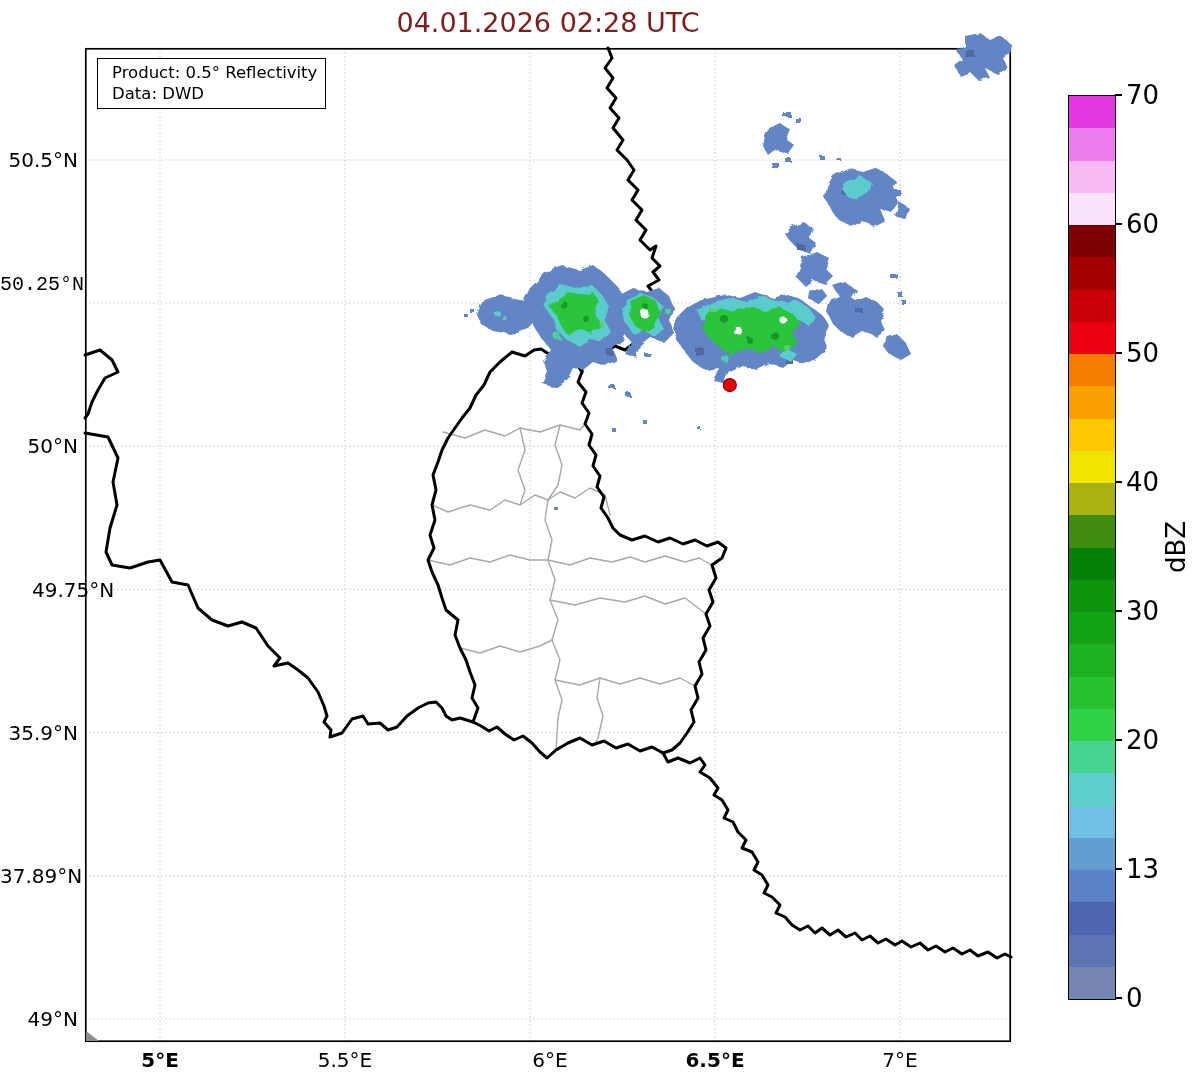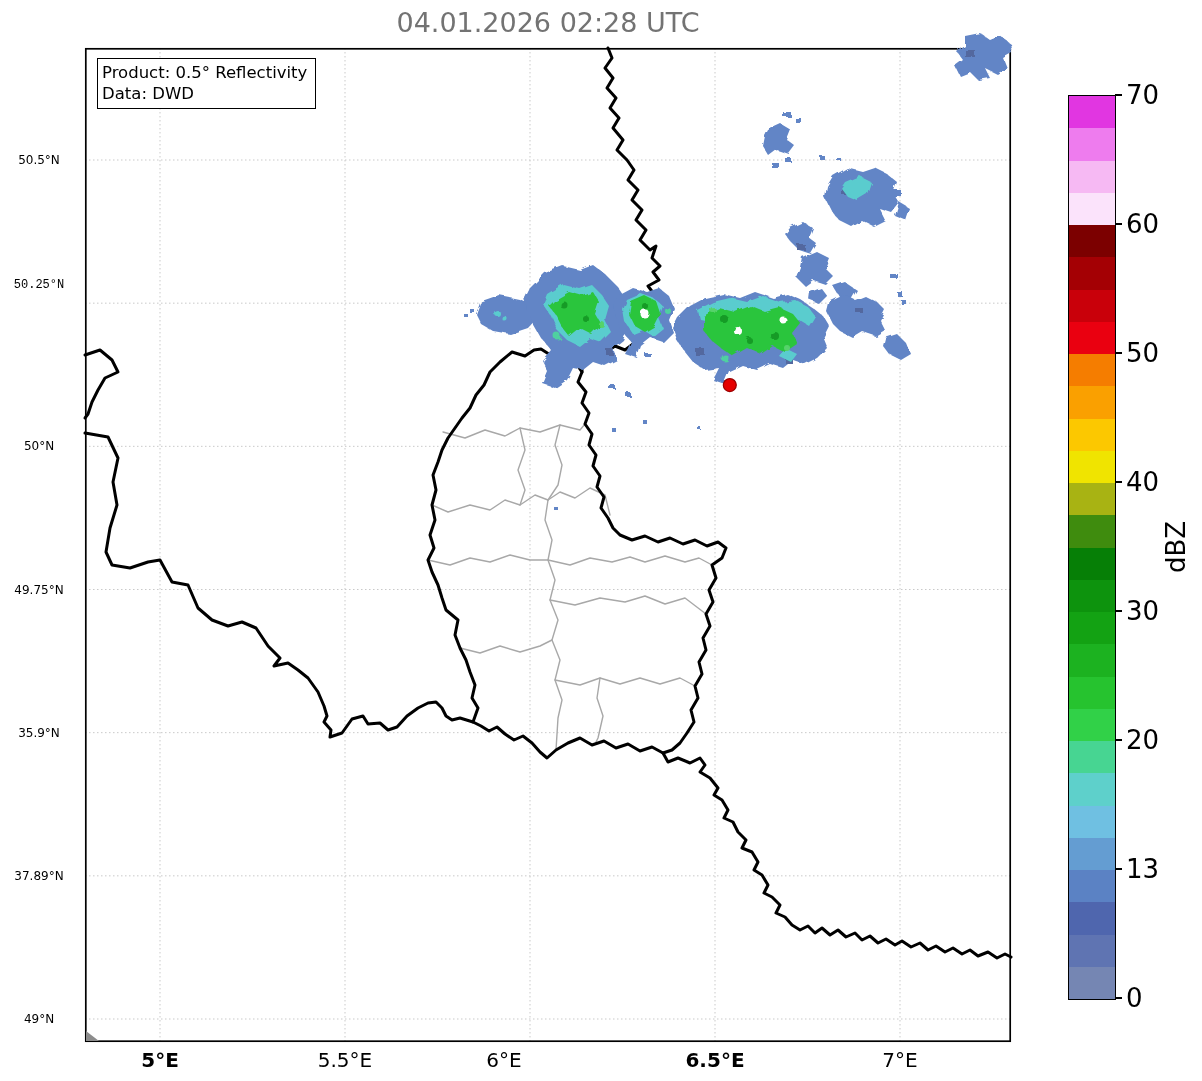--- a/index.html
+++ b/index.html
@@ -1,24 +1,24 @@
 <!DOCTYPE html>
 <html><head>
 <meta charset="utf-8">
 <style>
   html,body{margin:0;padding:0;background:#ffffff;}
   .fig{position:relative;width:1202px;height:1081px;background:#fff;
        font-family:"DejaVu Sans","Liberation Sans",sans-serif;color:#000;overflow:hidden;}
   .title{position:absolute;left:85px;top:6px;width:926px;text-align:center;
-         font-size:27px;line-height:34px;color:#737373;}
+         font-size:27px;line-height:34px;color:#7f1d1d;}
   .plot{position:absolute;left:85px;top:48px;width:926px;height:994px;}
   .plot svg{position:absolute;left:0;top:0;overflow:visible;}
   .infobox{position:absolute;left:12px;top:10px;border:1.6px solid #000;background:#fff;
-           padding:3px 8px 4px 4px;font-size:16.5px;line-height:21px;white-space:nowrap;}
-  .ytick{position:absolute;left:0;width:78px;text-align:center;font-size:12px;line-height:26px;}
+           padding:3px 8px 4px 14px;font-size:16.5px;line-height:21px;white-space:nowrap;}
+  .ytick{position:absolute;left:0;width:78px;text-align:right;font-size:20px;line-height:26px;}
   .xtick{position:absolute;top:1048px;font-size:20px;line-height:24px;transform:translateX(-50%);white-space:nowrap;}
   .cbar{position:absolute;left:1068px;top:95px;width:46px;height:903px;
         border:1.4px solid #000;box-sizing:content-box;}
   .cbar-seg{width:100%;}
   .cbar-tickmark{position:absolute;left:47px;width:7px;height:1.6px;background:#000;}
   .cbar-ticklabel{position:absolute;left:60px;font-size:26px;line-height:26px;transform:translateY(-50%);}
   .cbar-label{position:absolute;left:1148px;top:505px;width:56px;height:84px;
               display:flex;align-items:center;justify-content:center;}
   .cbar-label span{transform:rotate(-90deg);font-size:26px;white-space:nowrap;}
 </style>
@@ -186,29 +186,29 @@
     <div class="infobox">
       <div>Product: 0.5° Reflectivity</div>
       <div>Data: DWD</div>
     </div>
   </div>
 
   <div id="yticks">
       <div class="ytick" style="top: 147px;">50.5°N</div>
       <div class="ytick" style="top: 272px; font-family: Liberation Mono, monospace;">50.25°N</div>
       <div class="ytick" style="top: 433.335px;">50°N</div>
-      <div class="ytick" style="top: 576.502px;">49.75°N</div>
+      <div class="ytick" style="top: 576.502px; margin-left: 32px;">49.75°N</div>
       <div class="ytick" style="top: 719.67px;">35.9°N</div>
       <div class="ytick" style="top: 862.837px;">37.89°N</div>
       <div class="ytick" style="top: 1006px;">49°N</div>
     </div>
   <div id="xticks">
       <div class="xtick" style="left: 160px; font-weight: bold;">5°E</div>
       <div class="xtick" style="left: 345px;">5.5°E</div>
-      <div class="xtick" style="left: 504px;">6°E</div>
+      <div class="xtick" style="left: 550px;">6°E</div>
       <div class="xtick" style="left: 715px; font-weight: bold;">6.5°E</div>
       <div class="xtick" style="left: 900px;">7°E</div>
     </div>
 
   <div class="cbar" id="cbar">
       <div class="cbar-seg" style="height: 32.25px; background: rgb(225, 54, 225);"></div>
       <div class="cbar-seg" style="height: 32.25px; background: rgb(238, 124, 238);"></div>
       <div class="cbar-seg" style="height: 32.25px; background: rgb(246, 185, 243);"></div>
       <div class="cbar-seg" style="height: 32.25px; background: rgb(251, 227, 251);"></div>
       <div class="cbar-seg" style="height: 32.25px; background: rgb(124, 0, 0);"></div>

